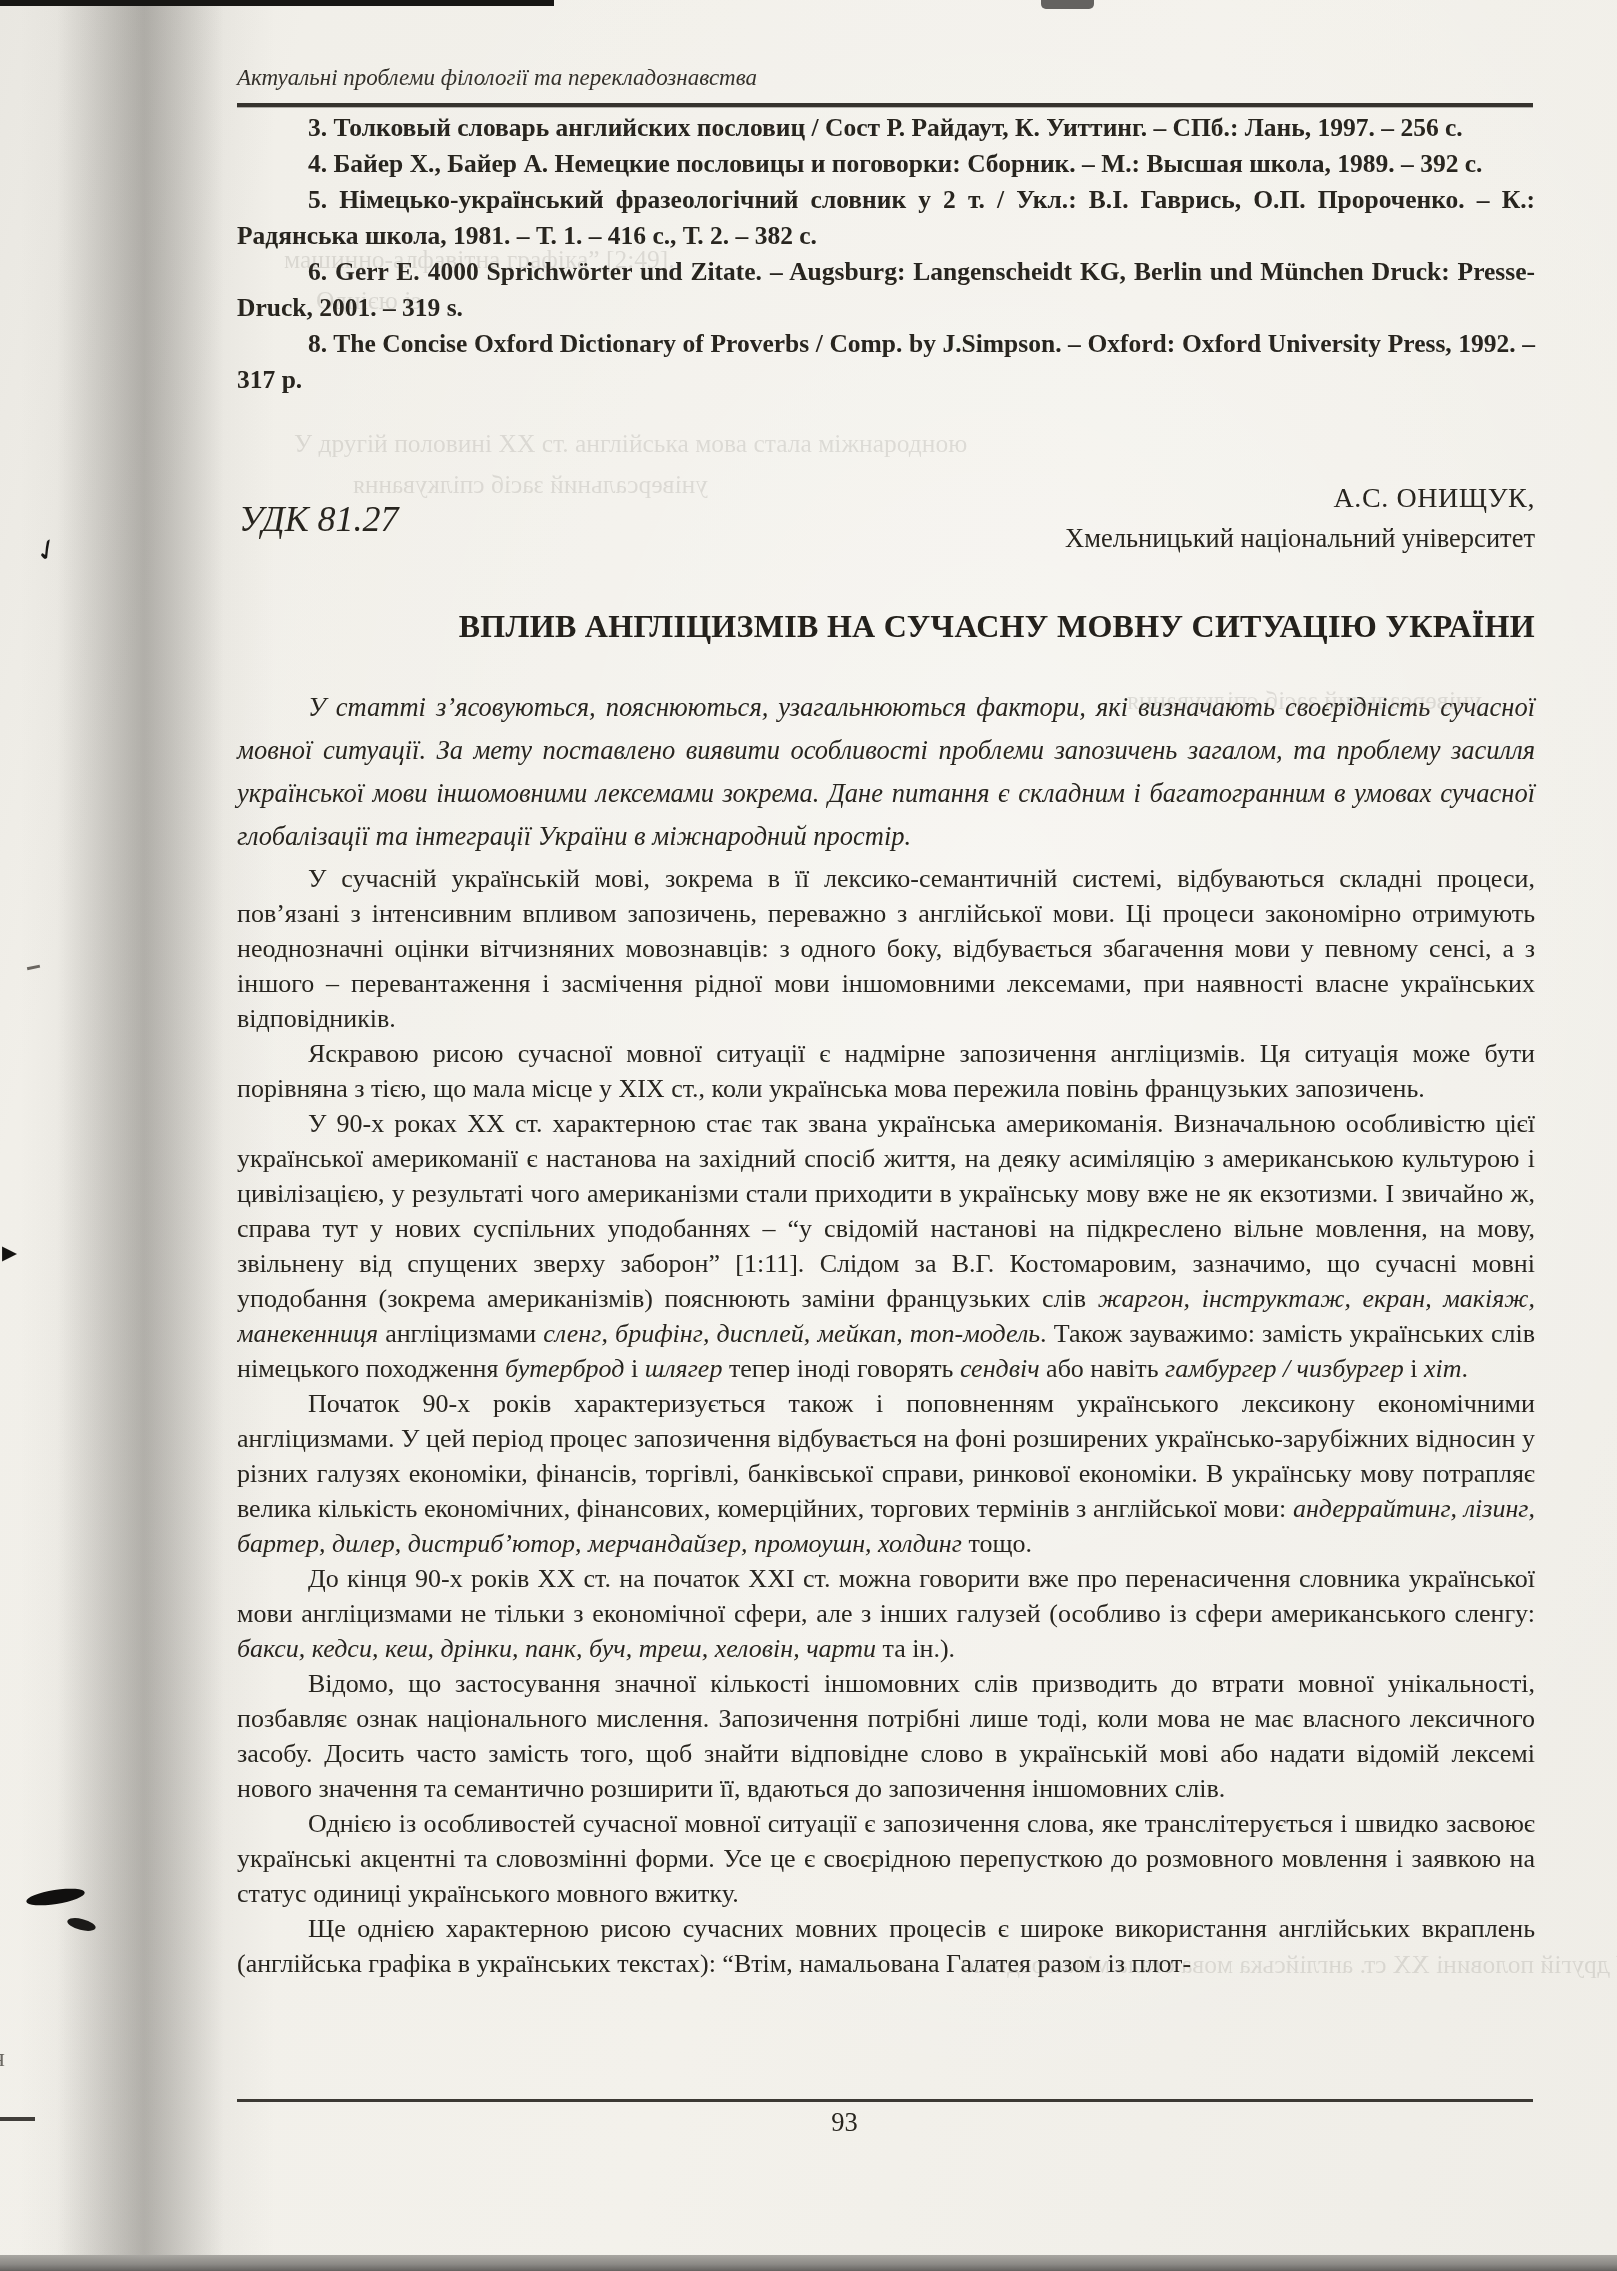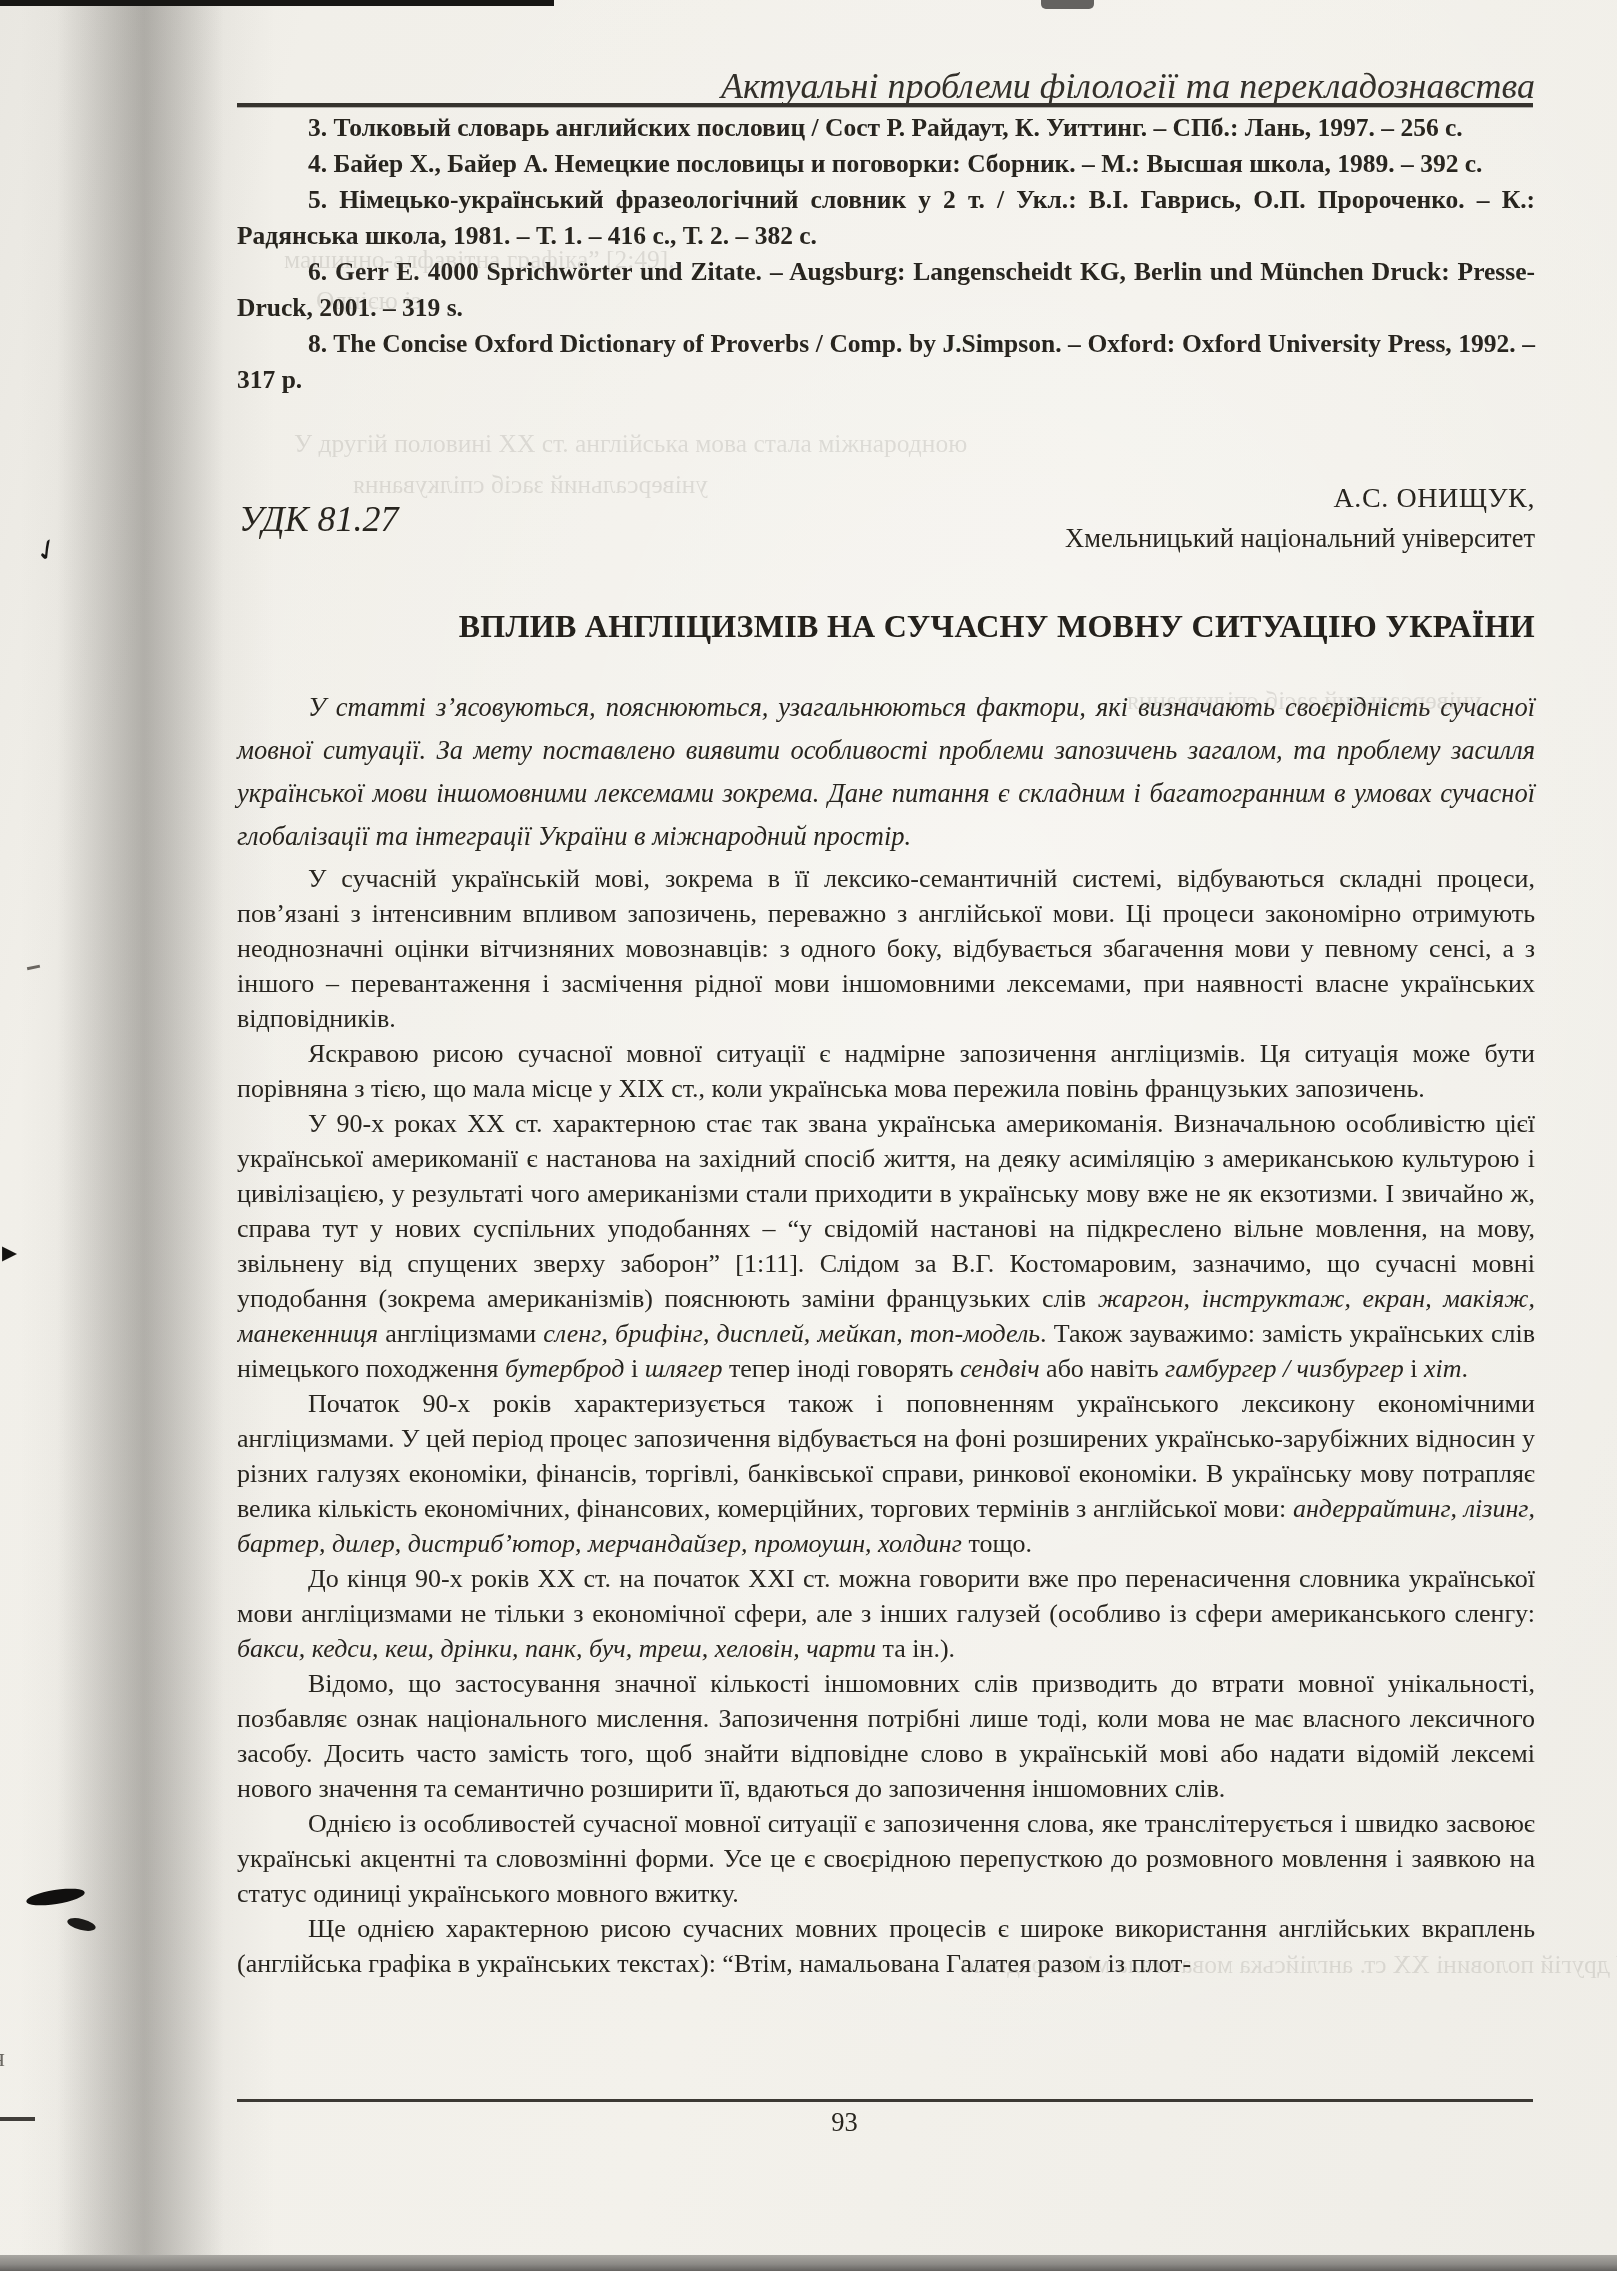--- a/index.html
+++ b/index.html
@@ -24,22 +24,22 @@
   
   .mark{position:absolute;color:#181715;}
   .mark-check{left:35px;top:533px;font:29px "DejaVu Sans",sans-serif;transform:rotate(-28deg);}
   .mark-dash{left:27.4px;top:966px;width:12.7px;height:2.9px;background:#6a6660;transform:rotate(-12deg);}
   .mark-tri{left:2px;top:1241px;font:19.6px "DejaVu Sans",sans-serif;color:#141311;}
   .mark-blob1{left:25.5px;top:1890px;width:59px;height:13.7px;background:#11100f;border-radius:50%;transform:rotate(-9deg);}
   .mark-blob2{left:67px;top:1919px;width:29px;height:10.8px;background:#1b1a18;border-radius:50%;transform:rotate(14deg);}
   .mark-char{left:-6.9px;top:2043px;font-size:25.5px;color:#55524c;opacity:.85;}
   .mark-line{left:0;top:2117px;width:35px;height:3.9px;background:#413e3a;}
   
-  .running-head{position:absolute;top:65px;left:237px;width:1298px;text-align:right;
-    font-style:italic;font-size:36px;color:#33302a;}
+  .running-head{position:absolute;top:65px;left:237px;width:1298px;text-align:left;
+    font-style:italic;font-size:23px;color:#33302a;}
   .head-rule{position:absolute;top:103px;left:237px;width:1296px;height:3.9px;background:#36332e;box-shadow:0 1px 0 rgba(54,51,46,.35);}
   
   .refs{position:absolute;top:110px;left:237px;width:1298px;font-size:25.5px;line-height:36px;text-align:justify;}
   .refs p{margin:0;text-indent:71px;font-weight:bold;}
   
   .byline{position:absolute;top:482px;left:237px;width:1298px;height:108px;}
   .udc{position:absolute;left:2px;top:15.7px;font-style:italic;font-size:36px;}
   .author-block{position:absolute;right:0;top:0;text-align:right;}
   .author{font-size:28px;letter-spacing:0.6px;}
   .affiliation{font-size:26.5px;margin-top:8.8px;}

